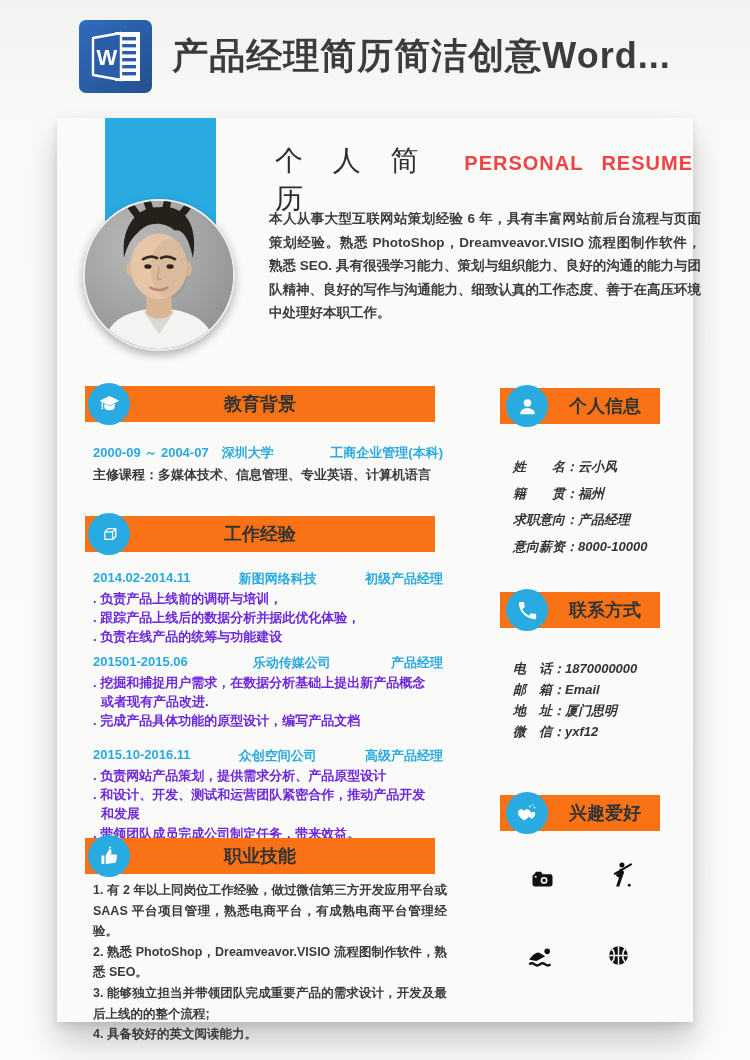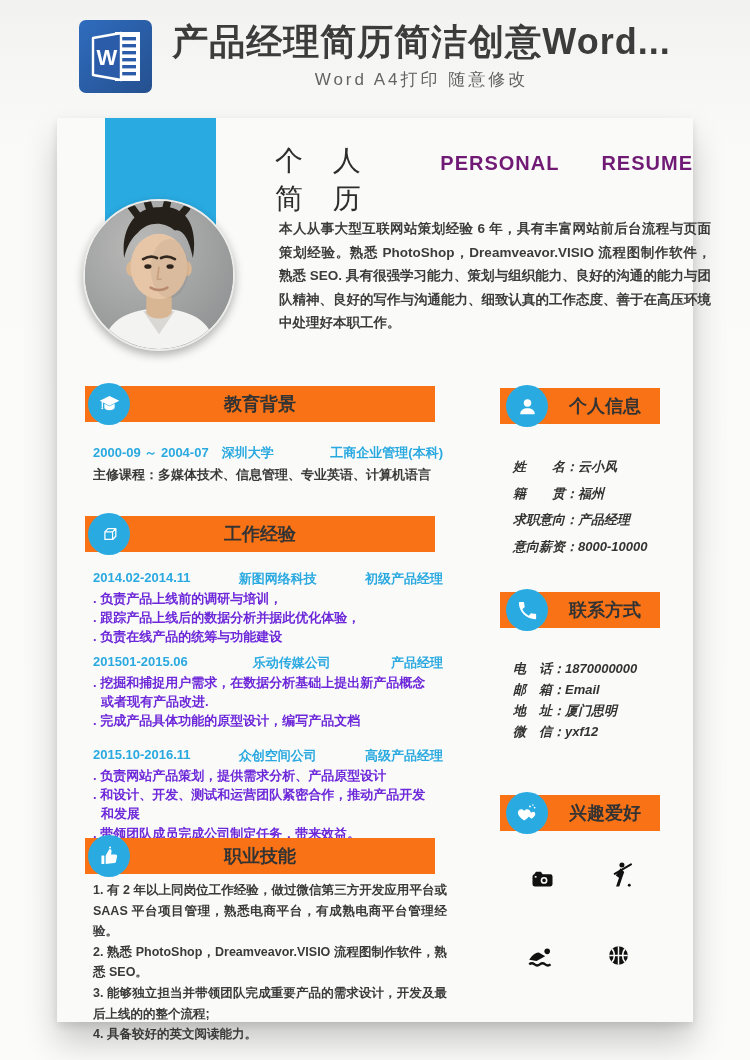--- a/index.html
+++ b/index.html
@@ -20,26 +20,26 @@
 
   
   .page{left:57px;top:118px;width:636px;height:904px;background:#fafaf9;
         box-shadow:0 4px 8px rgba(0,0,0,.10),0 20px 32px rgba(0,0,0,.20);}
   .accent-block{left:48px;top:0;width:111px;height:122px;background:#29abe2;}
   .photo{left:26px;top:81px;width:148px;height:148px;border-radius:50%;
          border:2px solid #ececeb;box-shadow:0 4px 10px rgba(0,0,0,.30);
          overflow:hidden;background:#9b9c9a;}
   .photo svg{display:block;width:100%;height:100%;}
 
-  .r-head{left:218px;top:24px;display:flex;align-items:baseline;gap:42px;}
+  .r-head{left:218px;top:24px;display:flex;align-items:baseline;gap:18px;}
   .r-head-cn{font-size:28px;font-weight:400;letter-spacing:11px;color:#2d2d2d;}
-  .r-head-en{font-size:20px;font-weight:700;letter-spacing:1px;color:#701a75;}
+  .r-head-en{font-size:20px;font-weight:700;letter-spacing:1px;color:#ef4444;}
 
   .summary{left:209px;top:86px;width:432px;font-size:13.5px;line-height:23.6px;
-           font-weight:600;color:#3c3c3c;text-align:justify;margin:13px;}
+           font-weight:600;color:#3c3c3c;text-align:justify;margin:3px;}
 
   
   .sec-bar{height:36px;background:#f97316;}
   .bar-l{left:28px;width:350px;}
   .bar-r{left:443px;width:160px;}
   .bar-icon{position:absolute;left:3px;top:-3px;width:42px;height:42px;border-radius:50%;
             background:#29abe2;display:flex;align-items:center;justify-content:center;}
   .bar-r .bar-icon{left:6px;}
   .bar-icon svg{width:23px;height:23px;}
   .bar-title{position:absolute;top:0;left:0;right:0;text-align:center;line-height:36px;
@@ -86,21 +86,20 @@
         <rect x="40" y="38" width="17" height="3.4"></rect>
         <rect x="40" y="45" width="17" height="3.4"></rect>
         <rect x="40" y="52" width="17" height="3.4"></rect>
       </g>
       <path d="M14 18 L42 13 V60 L14 55 Z" fill="#2b5ca9" stroke="#ffffff" stroke-width="2.4" stroke-linejoin="round"></path>
       <text x="28" y="45" text-anchor="middle" font-family="Liberation Sans, DejaVu Sans, sans-serif" font-size="22" font-weight="bold" fill="#ffffff">W</text>
     </svg>
   </div>
   <div class="banner-text">
     <h1 class="banner-title">产品经理简历简洁创意Word...</h1>
-    <p class="banner-sub">Word A4打印 随意修改</p>
   </div>
 </header>
 
 <div class="abs page">
 
   <div class="abs accent-block"></div>
 
   <div class="abs photo">
     <svg viewBox="0 0 140 140">
       <defs>

